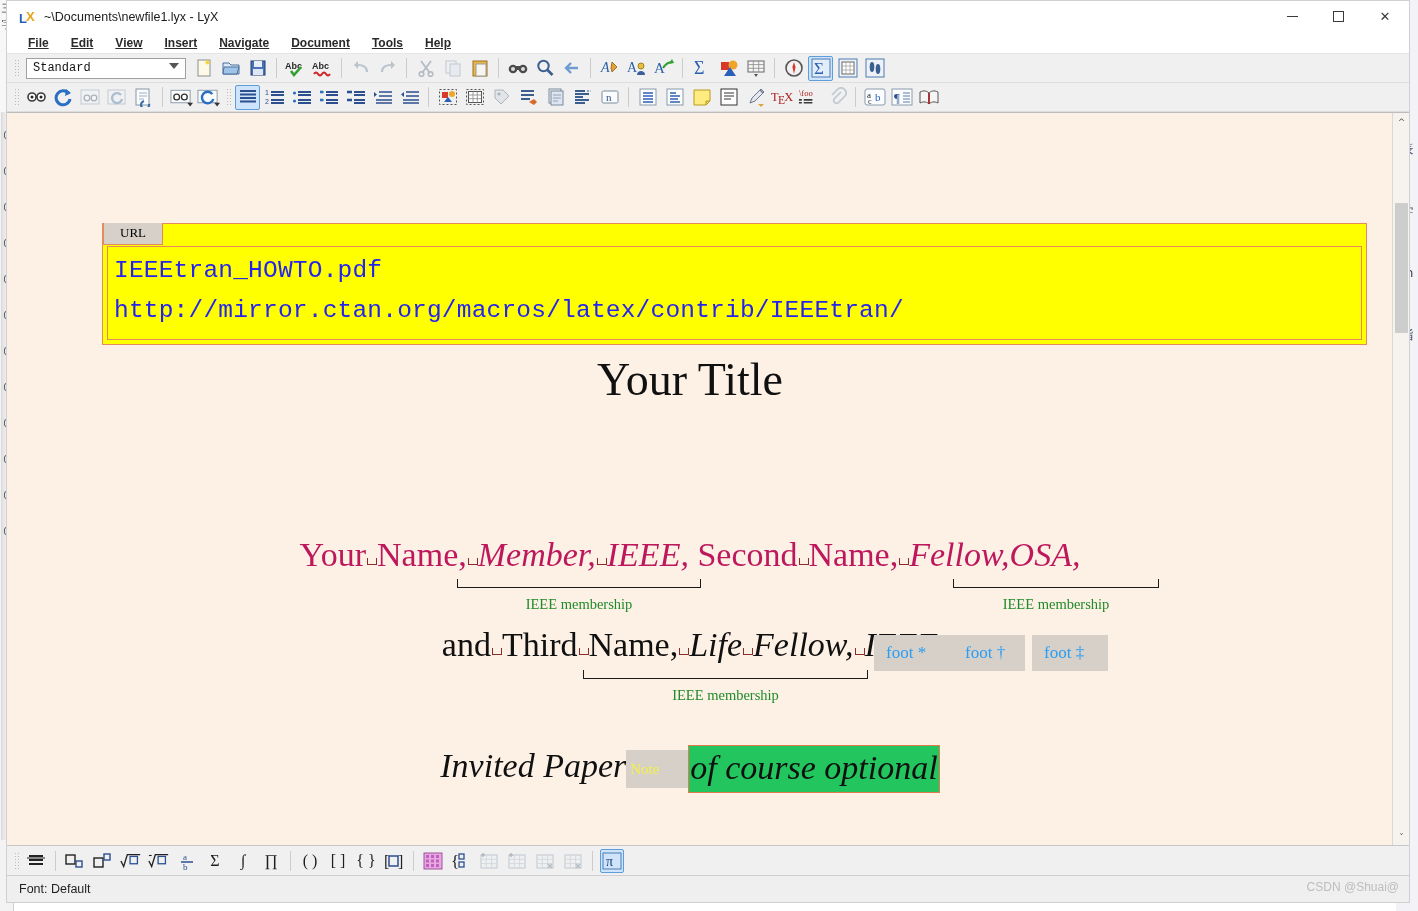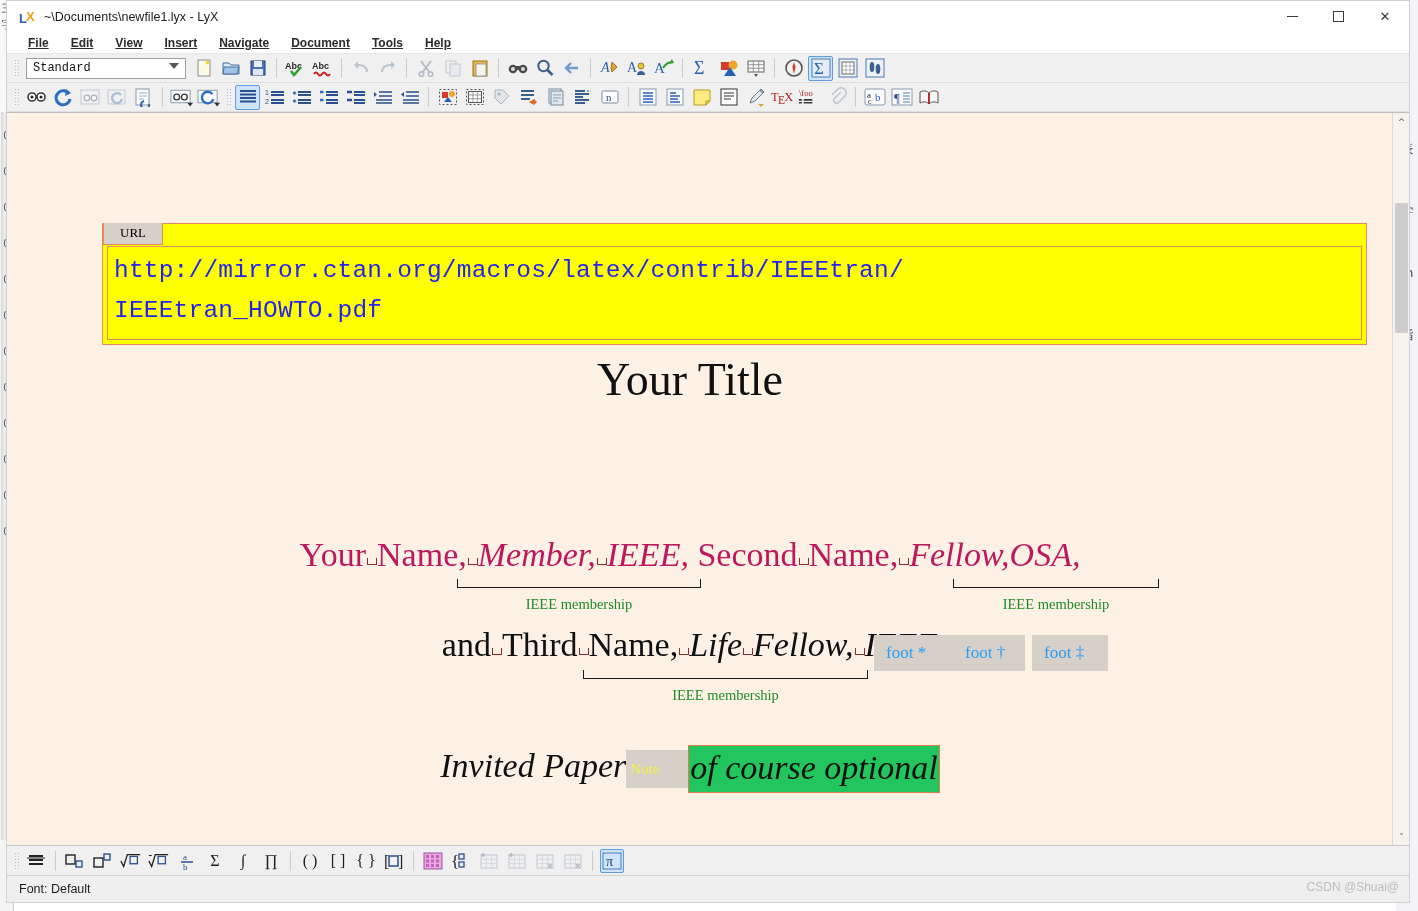--- a/index.html
+++ b/index.html
@@ -763,22 +763,22 @@
       </div>
     </div>
 
     <div class="workarea">
       <div class="doc-pane">
         <div class="doc-inner">
 
           <div class="url-inset">
             <div class="url-tab">URL</div>
             <div class="url-body">
+              <div class="url-line">IEEEtran_HOWTO.pdf</div>
               <div class="url-line">http://mirror.ctan.org/macros/latex/contrib/IEEEtran/</div>
-              <div class="url-line">IEEEtran_HOWTO.pdf</div>
             </div>
           </div>
 
           <div class="doc-title">Your Title</div>
 
           <div class="authors-1">
             <span>Your</span><span class="psp"></span><span>Name,</span><span class="psp"></span><span class="ital">Member,</span><span class="psp"></span><span class="ital">IEEE,</span><span>  </span><span>Second</span><span class="psp"></span><span>Name,</span><span class="psp"></span><span class="ital">Fellow,OSA,</span>
           </div>
 
           <div class="memb-bracket" style="left:450px; top:466px; width:244px;"></div>

